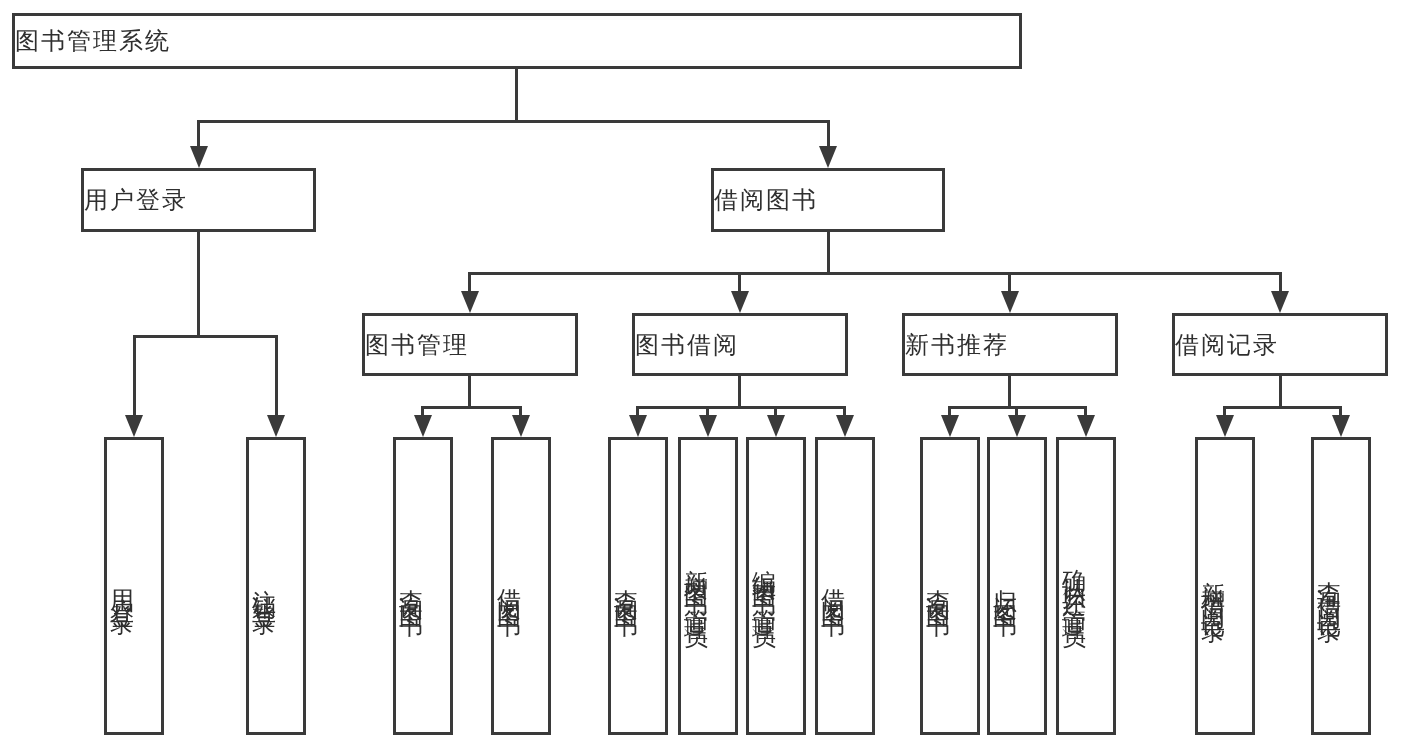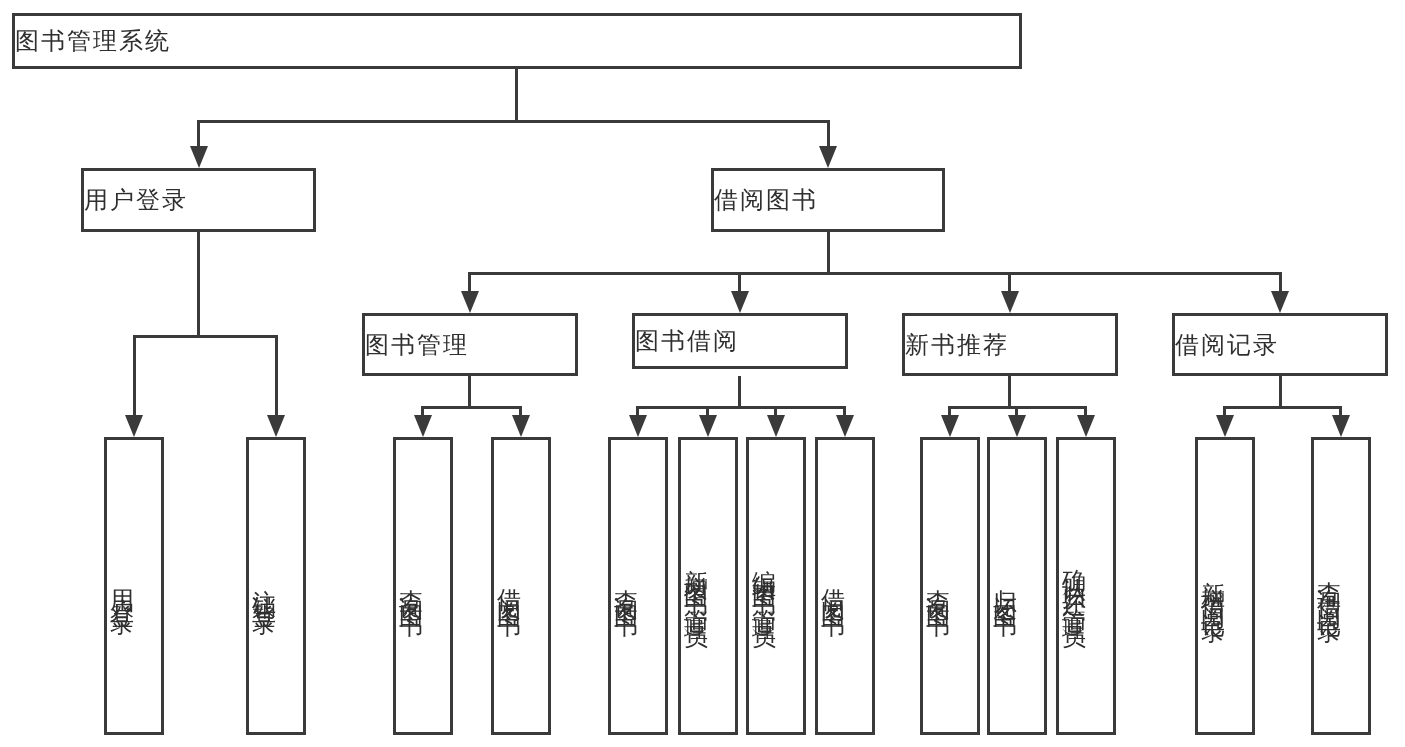--- a/index.html
+++ b/index.html
@@ -110,21 +110,21 @@
   <div class="vl" style="left:1008px;top:272px;height:21px"></div>
   <div class="vl" style="left:1279px;top:272px;height:21px"></div>
   <div class="arrow" style="left:461px;top:291px"></div>
   <div class="arrow" style="left:731px;top:291px"></div>
   <div class="arrow" style="left:1001px;top:291px"></div>
   <div class="arrow" style="left:1271px;top:291px"></div>
 
   <div class="node" style="left:362px;top:313px;width:216px;height:63px">
     <span class="lbl">图书管理</span>
   </div>
-  <div class="node" style="left:632px;top:313px;width:216px;height:56px">
+  <div class="node" style="left:632px;top:313px;width:216px;height:63px">
     <span class="lbl">图书借阅</span>
   </div>
   <div class="node" style="left:902px;top:313px;width:216px;height:63px">
     <span class="lbl">新书推荐</span>
   </div>
   <div class="node" style="left:1172px;top:313px;width:216px;height:63px">
     <span class="lbl">借阅记录</span>
   </div>
 
   <div class="vl" style="left:468px;top:376px;height:30px"></div>

